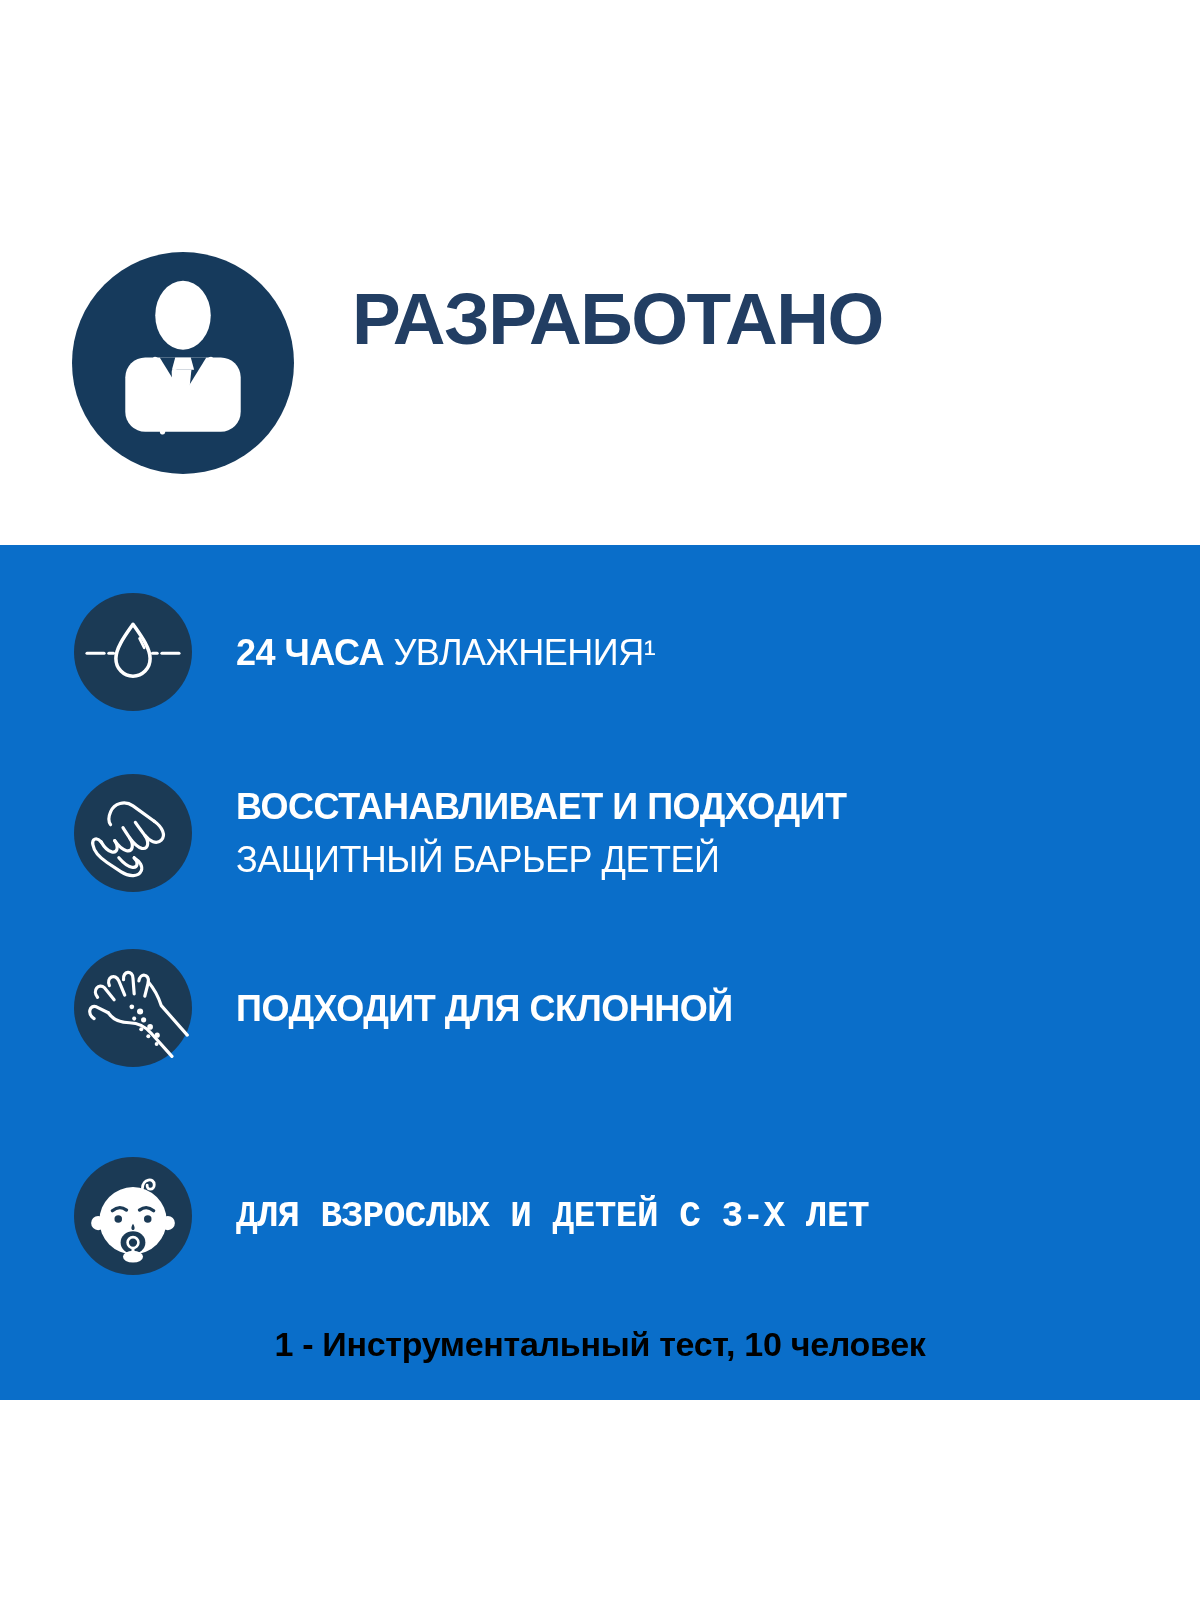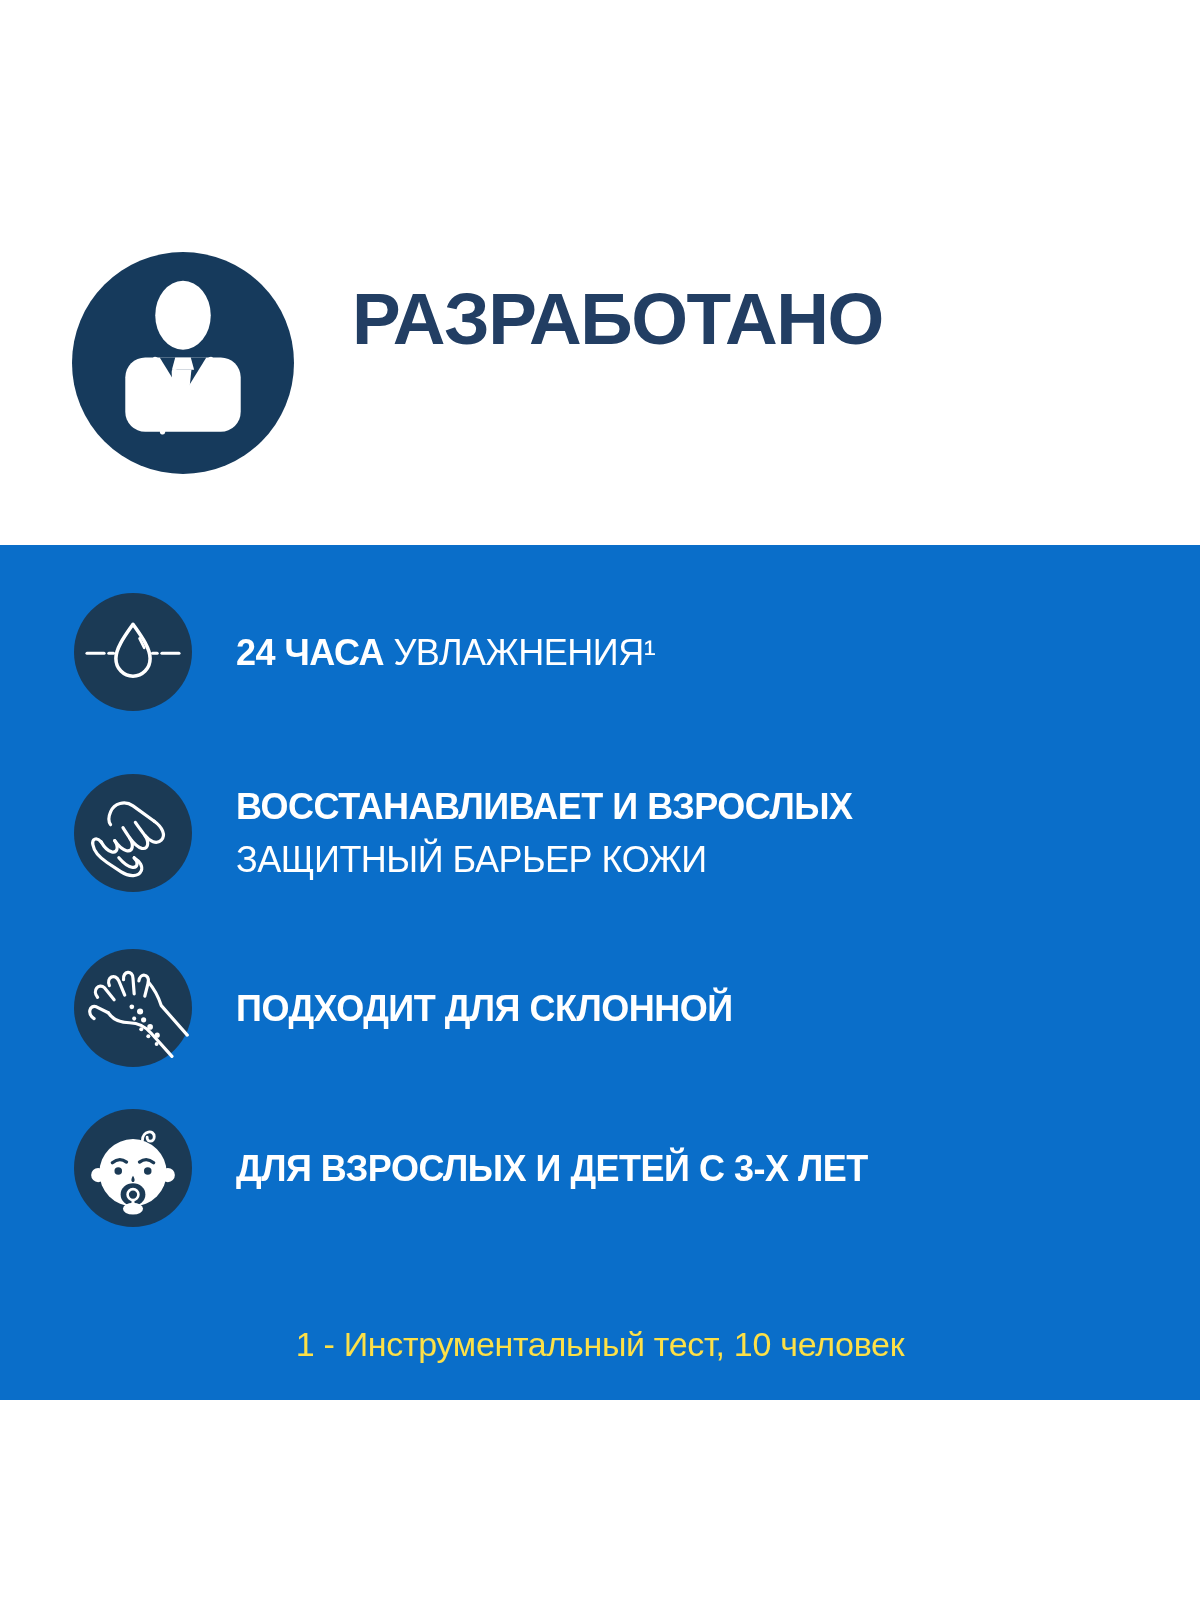--- a/index.html
+++ b/index.html
@@ -50,29 +50,29 @@
     letter-spacing: -0.5px;
     white-space: nowrap;
   }
   .feature-text .b { font-weight: 700; }
   .feature-text .r { font-weight: 400; }
   .feature-text .r.gap { margin-left: 0.26em; }
 
   .f1 { top: 48px;  }  
   .f2 { top: 229px; }
   .f3 { top: 404px; text-align: center; }
-  .f4 { top: 564px; }
+  .f4 { top: 612px; font-family: Liberation Mono, monospace; }
 
   .footnote {
     position: absolute; left: 0; top: 780px;
     width: 1200px;
     text-align: center;
-    color: #fde047;
+    color: #000000;
     font-size: 34px;
-    font-weight: 400;
+    font-weight: 700;
     letter-spacing: -0.3px;
   }
 
   .stroke { fill: none; stroke: #ffffff; stroke-linecap: round; stroke-linejoin: round; }
 </style>
 </head>
 <body>
 
 <div class="canvas">
 
@@ -124,22 +124,22 @@
           <path class="stroke" stroke-width="2.7" d="M68,40 L50,27 C43,22 34,25 31,32 C29,36.5 29,40 31,43"></path>
           <path class="stroke" stroke-width="2.7" d="M68,40 C75,45 78,52 74,56 C70,60 64,57 60,52 C57,48 54,44 52,41"></path>
           <path class="stroke" stroke-width="2.7" d="M60,52 C64,58 63,64 57.5,63 C53.5,62 50,58 47,54 C45,51 43,48 41.5,45.5"></path>
           <path class="stroke" stroke-width="2.7" d="M47,54 C51,60 50,66 44.5,65 C40.5,64 37,60 34.5,56.5"></path>
           <path class="stroke" stroke-width="2.7" d="M34.5,56.5 C38,62 37,67 32,66 C28,65 25,61 23,57.5"></path>
           <path class="stroke" stroke-width="2.7" d="M23,57.5 C19,53 15,55 16,60 C17,66 22,71 28,75 L40,83 C47,87.5 55,87 57,82 C58.5,78.5 56,74 51,71"></path>
           <path class="stroke" stroke-width="2.7" d="M51,71 C55,75 54,80 49,79 C45,78.2 41,74.5 38,71"></path>
         </svg>
       </div>
       <div class="feature-text">
-        <div class="b">ВОССТАНАВЛИВАЕТ И ВЗРОСЛЫХ</div>
-        <div class="r">ЗАЩИТНЫЙ БАРЬЕР КОЖИ</div>
+        <div class="b">ВОССТАНАВЛИВАЕТ И ПОДХОДИТ</div>
+        <div class="r">ЗАЩИТНЫЙ БАРЬЕР ДЕТЕЙ</div>
       </div>
     </div>
 
     <div class="feature f3">
       <div class="badge">
         <svg viewBox="0 0 100 100" aria-hidden="true">
           <circle cx="50" cy="50" r="50" fill="#1B3A55"></circle>
           <path class="stroke" stroke-width="2.7" d="M17,59 C11,55 13,47 19,49 L29,54"></path>
           <path class="stroke" stroke-width="2.7" d="M20,41 C15,35 21,28.5 26,33 L34,43"></path>
           <path class="stroke" stroke-width="2.7" d="M30,31 C27,24 35,20 38,27 L43,39"></path>

